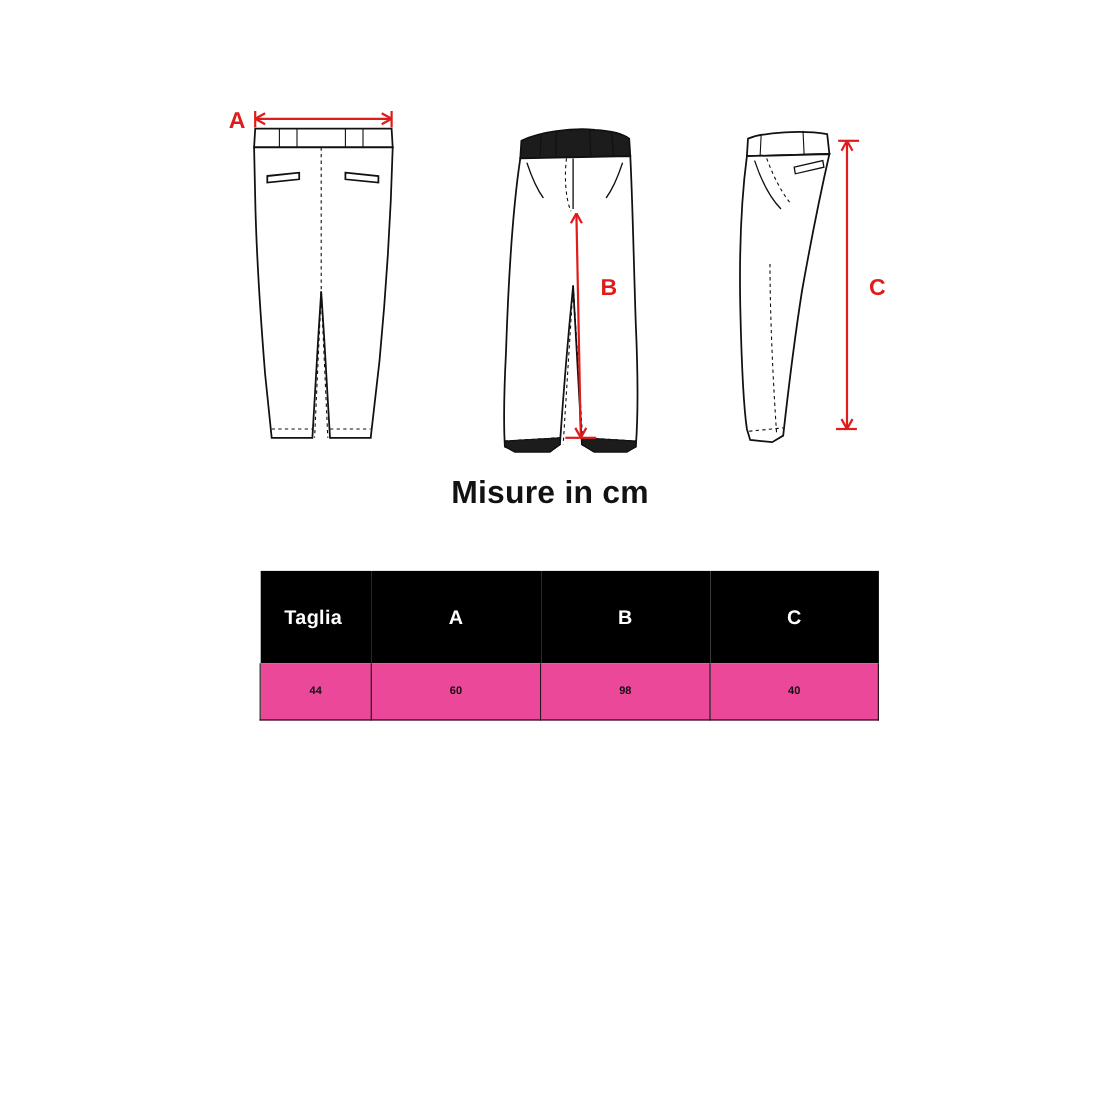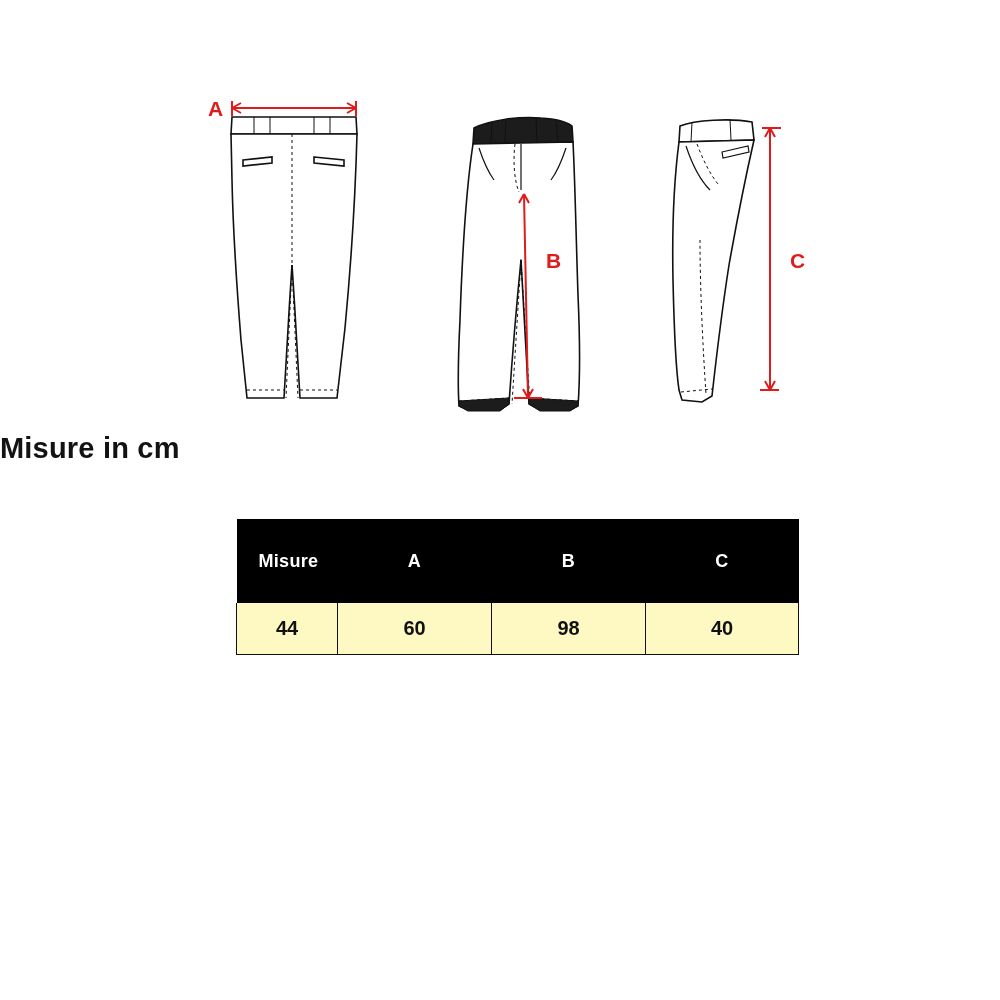--- a/index.html
+++ b/index.html
@@ -29,21 +29,21 @@
     width: 1000px;
     height: 360px;
   }
   .figures svg { display: block; }
 
   .caption {
     position: absolute;
     left: 0;
     top: 432px;
     width: 1000px;
-    text-align: left;
+    text-align: center;
     font-size: 29px;
     font-weight: bold;
     letter-spacing: 0.2px;
     color: #121212;
   }
 
   .table-wrap {
     position: absolute;
     left: 236px;
     top: 519px;
@@ -60,23 +60,23 @@
     font-size: 18px;
     font-weight: bold;
     height: 82px;
     vertical-align: middle;
     text-align: center;
     letter-spacing: 0.3px;
     border: none;
   }
   table.size-table thead th.col-size { text-align: left; padding-left: 22px; }
   table.size-table tbody td {
-    background: #fef9c3;
+    background: #ec4899;
     color: #111111;
-    font-size: 20px;
+    font-size: 10px;
     font-weight: bold;
     height: 49px;
     text-align: center;
     vertical-align: middle;
     border: 1px solid #111111;
     border-top: none;
   }
   .c1 { width: 101px; }
   .c2 { width: 154px; }
   .c3 { width: 154px; }
@@ -201,21 +201,21 @@
   <div class="table-wrap">
     <table class="size-table">
       <colgroup>
         <col class="c1">
           <col class="c2">
           <col class="c3">
           <col class="c4">
       </colgroup>
       <thead>
         <tr>
-          <th class="col-size">Misure</th>
+          <th class="col-size">Taglia</th>
           <th>A</th>
           <th>B</th>
           <th>C</th>
         </tr>
       </thead>
       <tbody>
         <tr>
           <td>44</td>
           <td>60</td>
           <td>98</td>

